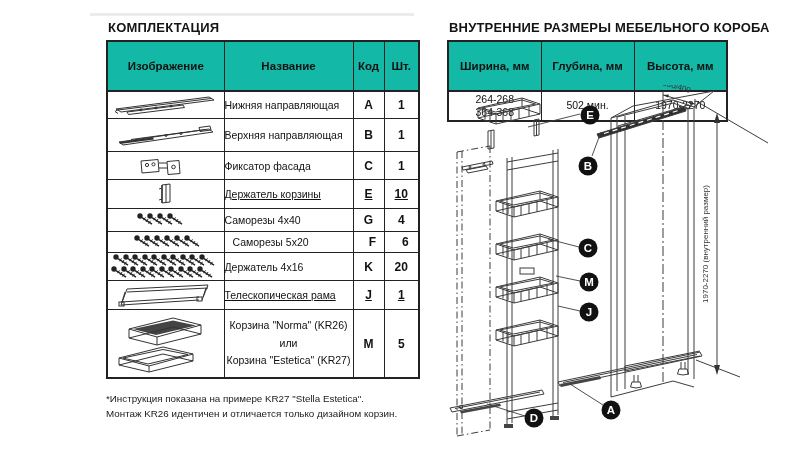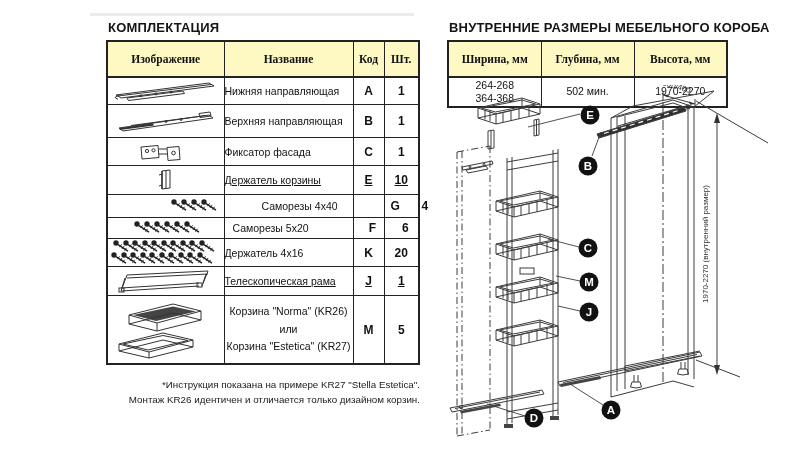--- a/index.html
+++ b/index.html
@@ -4,38 +4,38 @@
 <style>
   html,body{margin:0;padding:0;background:#fff;}
   .stage{position:relative;width:800px;height:450px;background:#ffffff;overflow:hidden;
          font-family:"Liberation Sans",sans-serif;color:#111;}
   .top-strip{position:absolute;left:90px;top:13px;width:324px;height:3px;background:#ebebeb;}
 
   h1.sec-title{font-size:13px;font-weight:bold;margin:0 0 5px 2px;letter-spacing:.2px;color:#141414;}
 
   table{border-collapse:collapse;background:#fff;}
   table.spec{border:2px solid #222;table-layout:fixed;}
-  table.spec th{background:#fef9c3;border:1px solid #222;border-bottom:2px solid #222;
-                font-size:11.5px;font-weight:bold;height:18px;padding:8px 2px;font-family:Liberation Serif, serif;}
+  table.spec th{background:#14b8a6;border:1px solid #222;border-bottom:2px solid #222;
+                font-size:11.5px;font-weight:bold;height:18px;padding:15px 2px;}
   table.spec td{border:1px solid #222;padding:0;}
 
   .kit{position:absolute;left:82px;top:20px;margin-left:24px;}
   .kit table{width:312px;}
   .kit col.c-img{width:117px;} .kit col.c-name{width:129px;}
   .kit col.c-code{width:31px;} .kit col.c-qty{width:35px;}
   td.img{text-align:center;vertical-align:middle;}
   td.img svg{display:block;margin:0 auto;}
   td.nm{font-size:10.5px;padding:2px 3px 2px 9px;vertical-align:middle;}
   td.nm3{font-size:10.5px;text-align:center;vertical-align:middle;line-height:1.7;padding:2px;}
   td.cd,td.qt{text-align:center;font-weight:bold;font-size:12px;vertical-align:middle;}
   tr.h26 td{height:26px;} tr.h32 td{height:32px;} tr.h27 td{height:27px;}
-  tr.h25 td{height:25px;} tr.h28 td{height:28px;text-decoration:underline;} tr.h22 td{height:22px;padding-left:37px;}
+  tr.h25 td{height:25px;} tr.h28 td{height:28px;text-decoration:underline;} tr.h22 td{height:22px;}
   tr.h20 td{height:20px;padding-left:8px;} tr.h67 td{height:67px;}
 
-  .foot{margin:13px 0 0 0;font-size:9.8px;line-height:1.5;color:#1a1a1a;text-align:right;}
+  .foot{margin:13px 0 0 0;font-size:9.8px;line-height:1.5;color:#1a1a1a;}
 
   .dims{position:absolute;left:447px;top:20px;width:330px;}
   .dims table{width:280px;}
   .dims col{width:93px;}
   .dims td{font-size:10.5px;text-align:center;height:28px;vertical-align:middle;line-height:1.25;}
 
   svg.diagram{position:absolute;left:440px;top:85px;}
   svg{font-family:"Liberation Sans",sans-serif;}
   .dimtext{font-size:8px;fill:#333;}
   .lbl{font-size:11.5px;font-weight:bold;fill:#fff;text-anchor:middle;}

